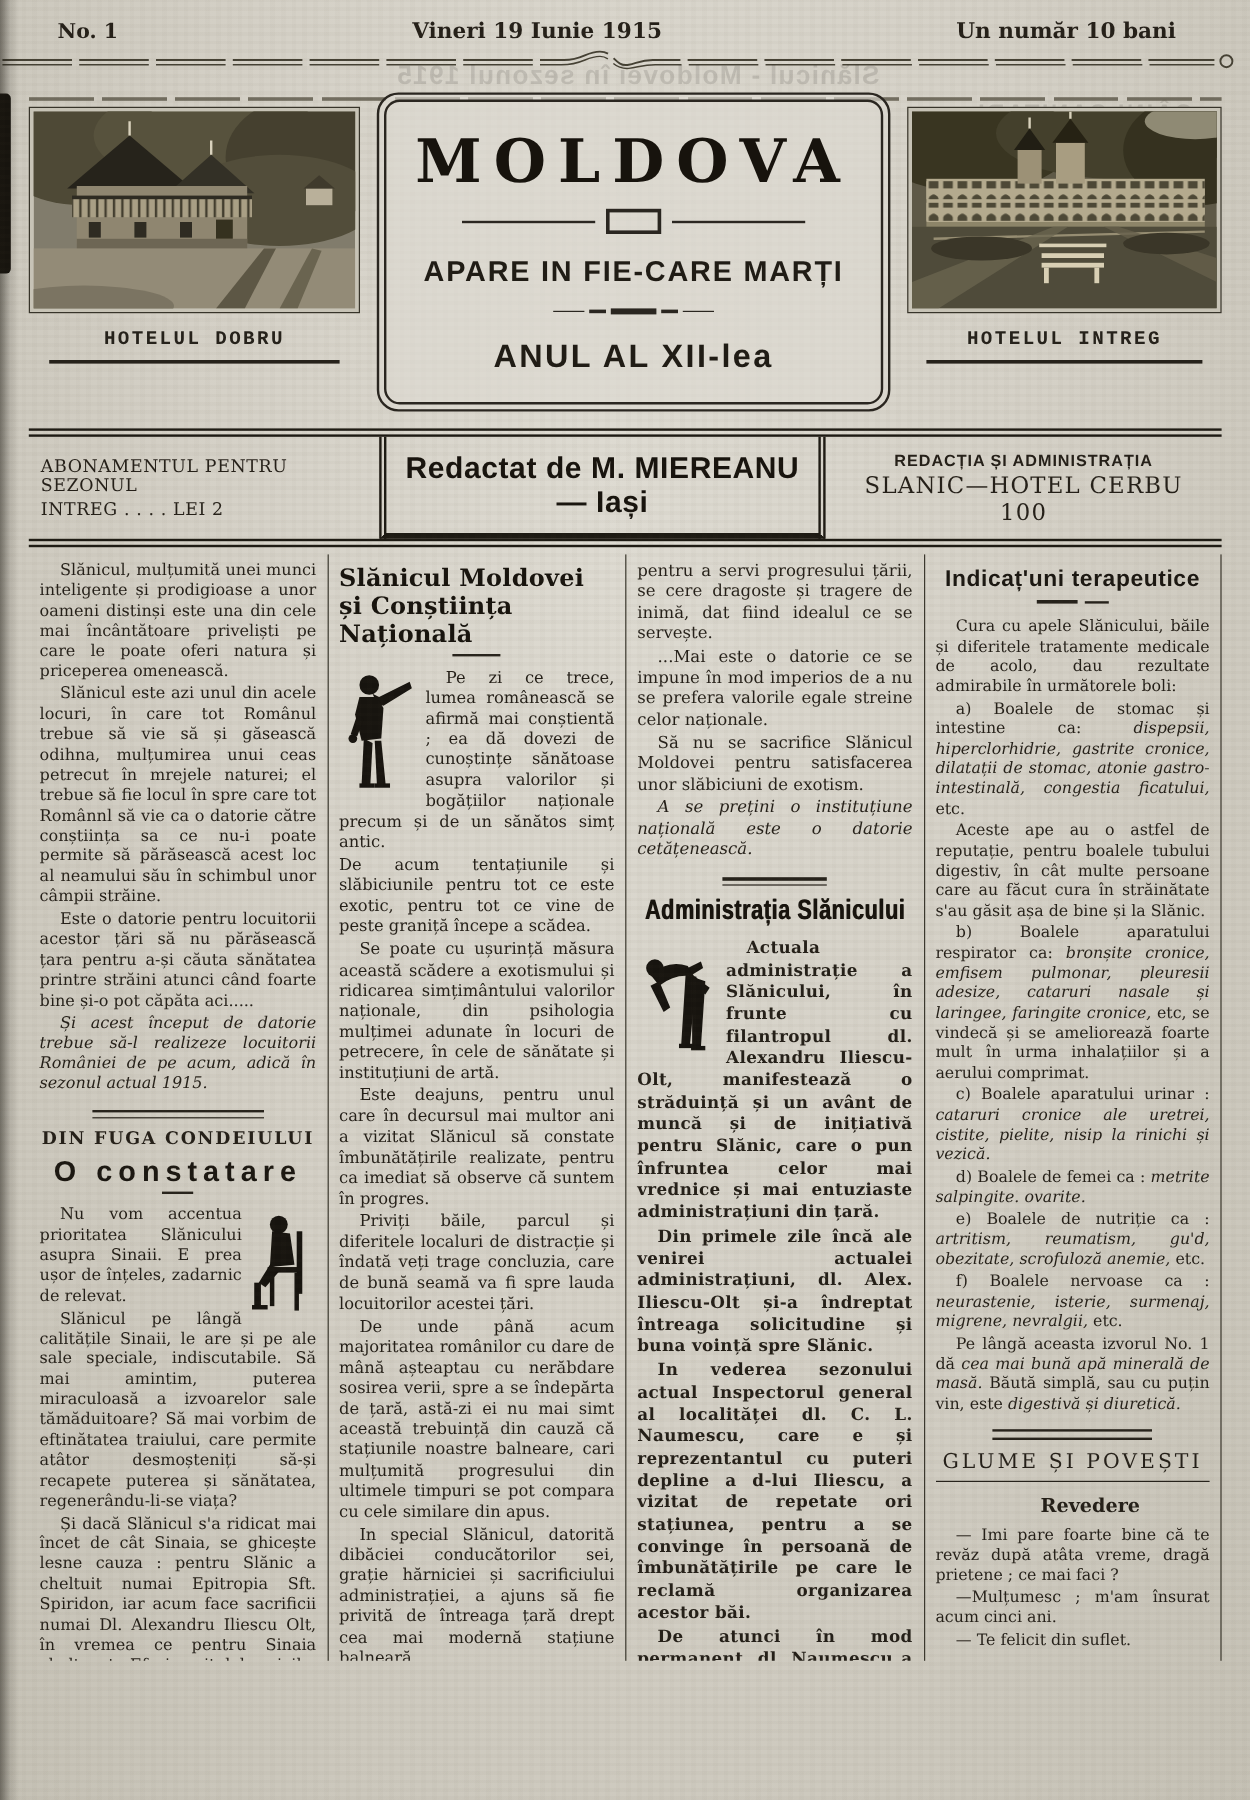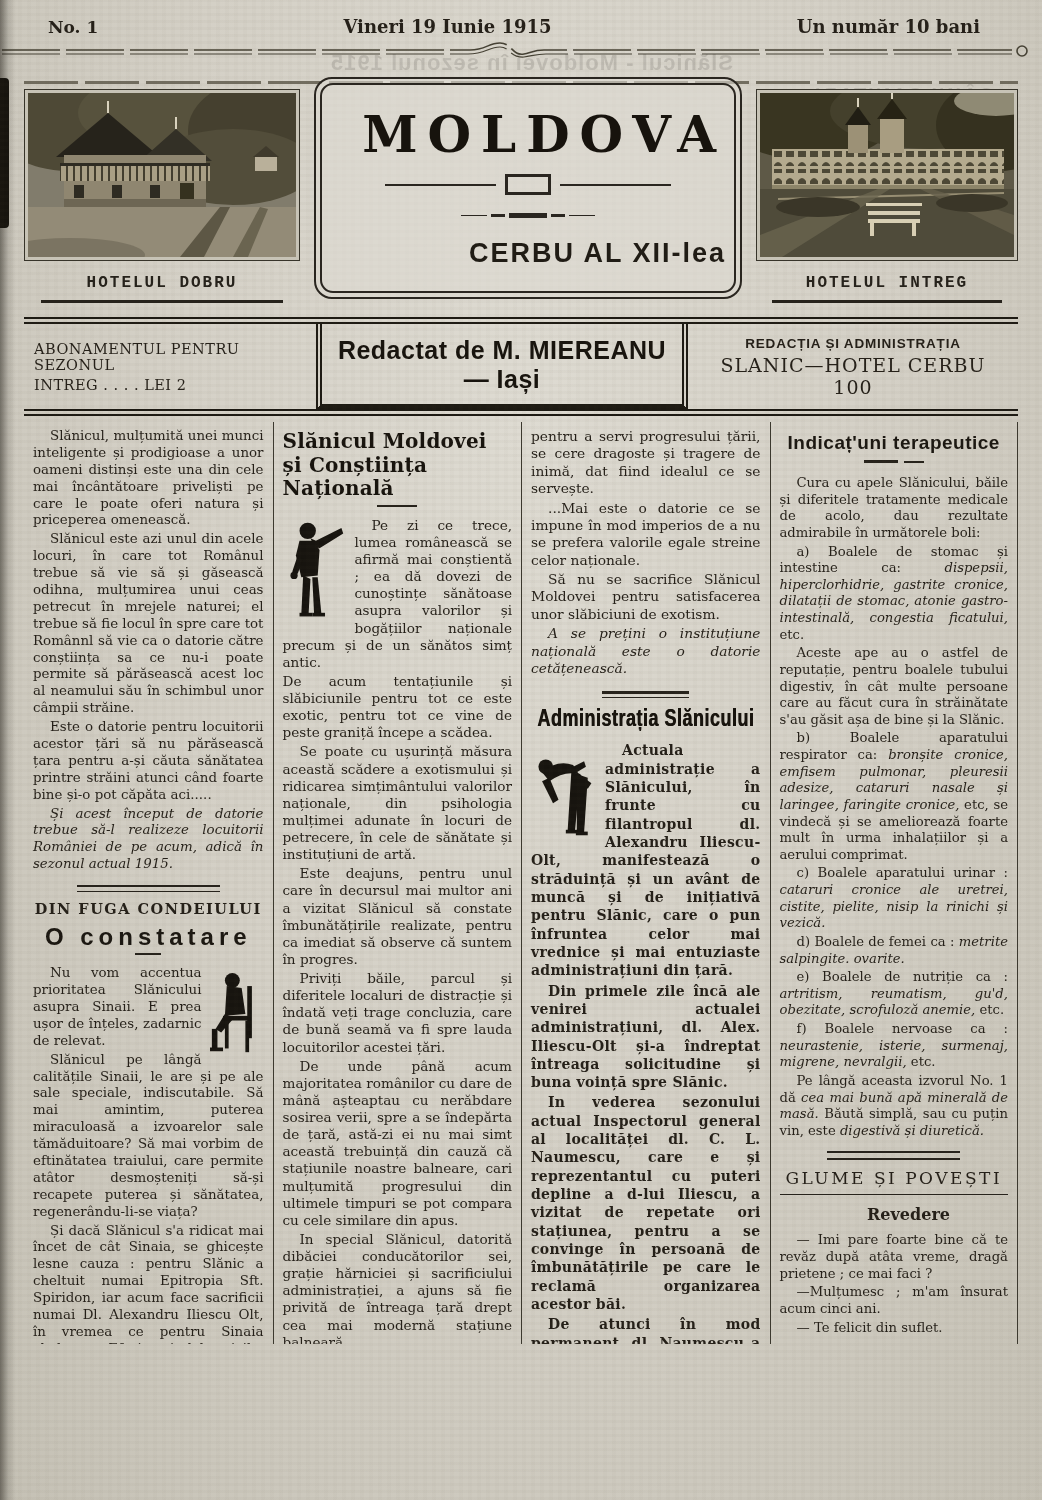--- a/index.html
+++ b/index.html
@@ -34,21 +34,21 @@
   .band::before{content:"";position:absolute;top:4px;left:0;right:0;height:3px;
     background:repeating-linear-gradient(90deg,#514c3d 0 54px, transparent 54px 61px);opacity:.75;}
   figure.photo{margin:12px 0 0;text-align:center;position:relative;z-index:1;}
   .photo .frame{border:1px solid #37342a;background:#c7c3b6;padding:3px;display:inline-block;}
   .photo svg{display:block;}
   figcaption{font-family:Liberation Mono, monospace;font-weight:bold;font-size:16px;
     letter-spacing:2px;margin-top:9px;color:#26221b;}
   .cap-rule{width:88%;margin:8px auto 0;border-top:3px solid #26221b;}
 
   .center-box-outer{flex:1;margin:0 14px;border:2px solid #2a2620;border-radius:18px;padding:4px;position:relative;z-index:1;background:rgba(222,219,210,.6);}
-  .center-box{border:2px solid #2a2620;border-radius:13px;text-align:right;padding:18px 8px 22px;}
+  .center-box{border:2px solid #2a2620;border-radius:13px;text-align:center;padding:18px 8px 22px;}
   .region-title{font-size:50px;font-weight:bold;letter-spacing:10px;margin:2px 0 10px;color:#17130d;}
   .orn1{display:flex;align-items:center;width:72%;margin:6px auto 18px;}
   .orn-line{flex:1;border-top:2px solid #2a2620;}
   .orn-rect{width:40px;height:15px;border:3px solid #2a2620;margin:0 9px;}
   .frequency{font-family:"Liberation Sans",sans-serif;font-weight:bold;font-size:24px;letter-spacing:1.5px;color:#201c15;}
   .orn2{display:flex;align-items:center;justify-content:center;margin:16px auto 20px;}
   .orn2 span{background:#2a2620;margin:0 2px;}
   .orn2 .s1{width:26px;height:1.5px;} .orn2 .s2{width:14px;height:3px;}
   .orn2 .s3{width:38px;height:5px;} 
   .year-line{font-family:"Liberation Sans",sans-serif;font-weight:bold;font-size:27px;letter-spacing:2px;color:#201c15;}
@@ -170,28 +170,29 @@
     </figure>
 
     <div class="center-box-outer">
       <div class="center-box">
         <div class="region-title">MOLDOVA</div>
         <div class="orn1">
           <span class="orn-line"></span>
             <span class="orn-rect"></span>
             <span class="orn-line"></span>
         </div>
+        <div class="frequency">APARE IN FIE-CARE MARȚI</div>
         <div class="orn2">
           <span class="s1"></span>
             <span class="s2"></span>
             <span class="s3"></span>
             <span class="s2"></span>
             <span class="s1"></span>
         </div>
-        <div class="year-line">CERBU AL XII-lea</div>
+        <div class="year-line">ANUL AL XII-lea</div>
       </div>
     </div>
 
     <figure class="photo">
       <span class="frame">
         <svg width="254" height="164" viewBox="0 0 254 164">
           <defs>
             <pattern id="arch" width="12" height="16" patternUnits="userSpaceOnUse">
               <rect width="12" height="16" fill="#b4aa8e"></rect>
                 <path d="M2 16 V8 Q6 2 10 8 V16 Z" fill="#4d4836"></path>

